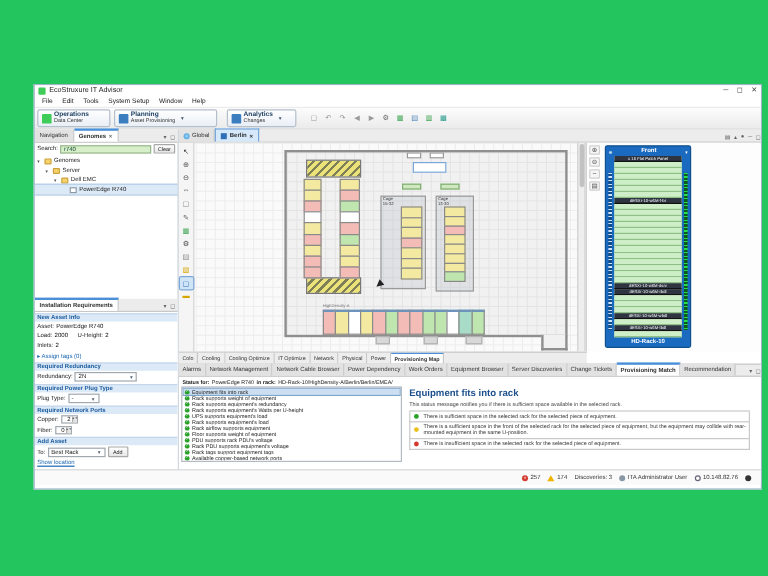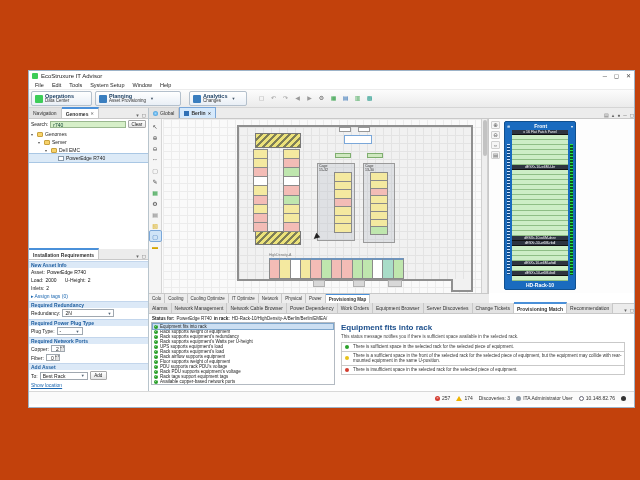--- a/index.html
+++ b/index.html
@@ -1,17 +1,17 @@
 <!DOCTYPE html>
 <html><head>
 <meta charset="utf-8">
 <style>
   html,body{margin:0;padding:0;background:#fff;}
   *{box-sizing:border-box;font-family:"Liberation Sans",sans-serif;}
-  #screen{position:relative;width:640px;height:480px;background:#c2410c;overflow:hidden;}
+  #screen{position:relative;width:640px;height:480px;background:#22c55e;overflow:hidden;}
   #window{position:absolute;left:28px;top:70px;width:607px;height:338px;background:#fff;border:1px solid #9db3c8;overflow:hidden;}
 
   
   .titlebar{position:absolute;left:0;top:0;width:100%;height:10px;display:flex;align-items:center;padding:0 3px;background:#fff;}
   .appicon{width:6px;height:6px;background:#3dcd58;border-radius:1px;margin-right:3px;flex:none;}
   .apptitle{font-size:6px;color:#222;white-space:nowrap;}
   .wincontrols{margin-left:auto;display:flex;gap:7px;font-size:6px;color:#444;line-height:10px;}
   .wincontrols span{cursor:default;}
 
   

